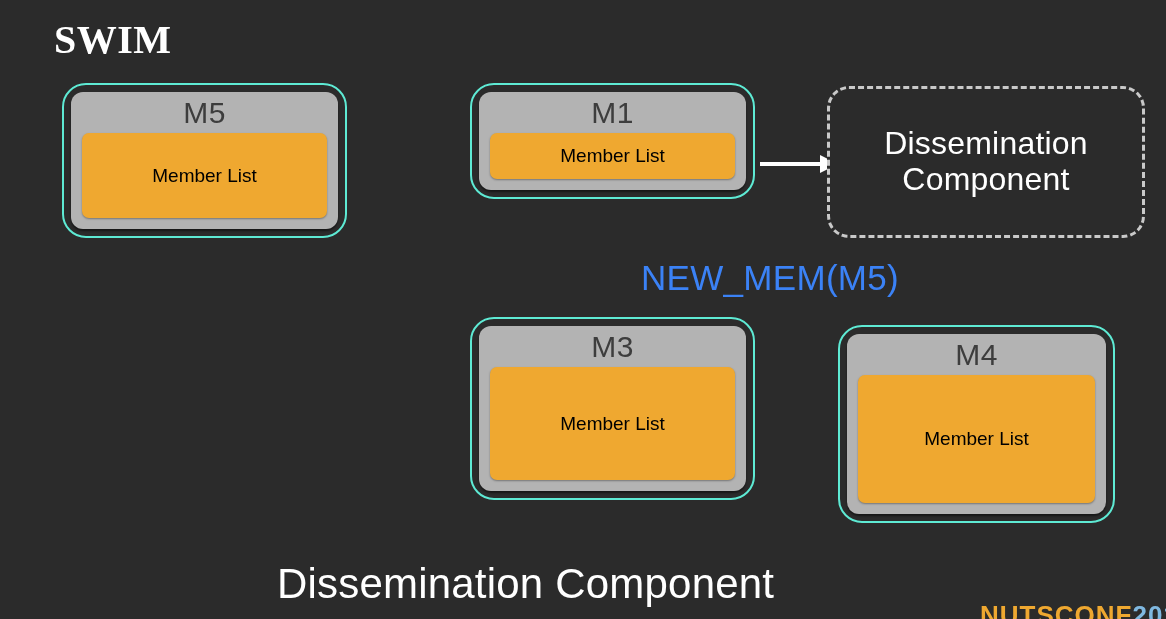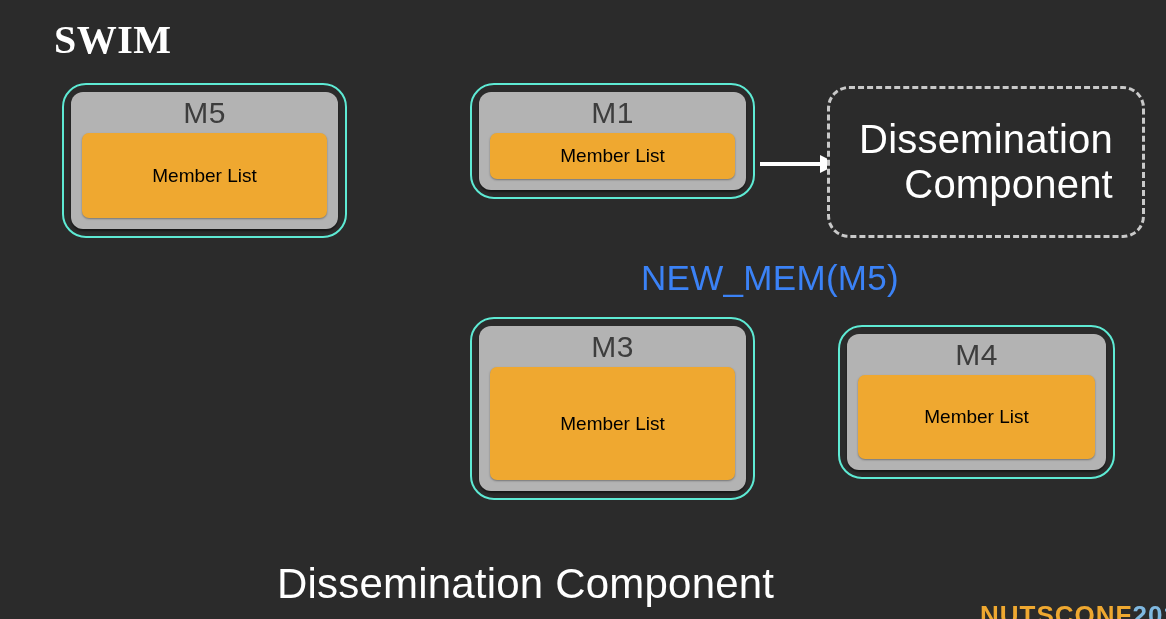--- a/index.html
+++ b/index.html
@@ -93,25 +93,24 @@
     border: 3px dashed #c9c9c9;
     border-radius: 22px;
     background: #2b2b2b;
     display: flex;
     align-items: center;
     justify-content: center;
     text-align: center;
   }
   .dissem-box-text {
     font-family: "Liberation Sans", sans-serif;
-    font-size: 40px;
+    font-size: 32px;
     color: #ffffff;
     line-height: 1.12;
     letter-spacing: 0.2px;
-    text-align: right;
   }
 
   
   .arrow {
     position: absolute;
   }
 
   
   .newmem-label {
     position: absolute;
@@ -188,21 +187,21 @@
 
   <div class="node" style="left:470px; top:317px; width:285px; height:183px;">
     <div class="node-inner">
       <div class="node-label">M3</div>
       <div class="member-list">
         <span class="member-list-text">Member List</span>
       </div>
     </div>
   </div>
 
-  <div class="node" style="left:838px; top:325px; width:277px; height:154px;">
+  <div class="node" style="left:838px; top:325px; width:277px; height:198px;">
     <div class="node-inner">
       <div class="node-label">M4</div>
       <div class="member-list">
         <span class="member-list-text">Member List</span>
       </div>
     </div>
   </div>
 
   <div class="bottom-caption" style="left:277px; top:560px;">Dissemination Component</div>
 

